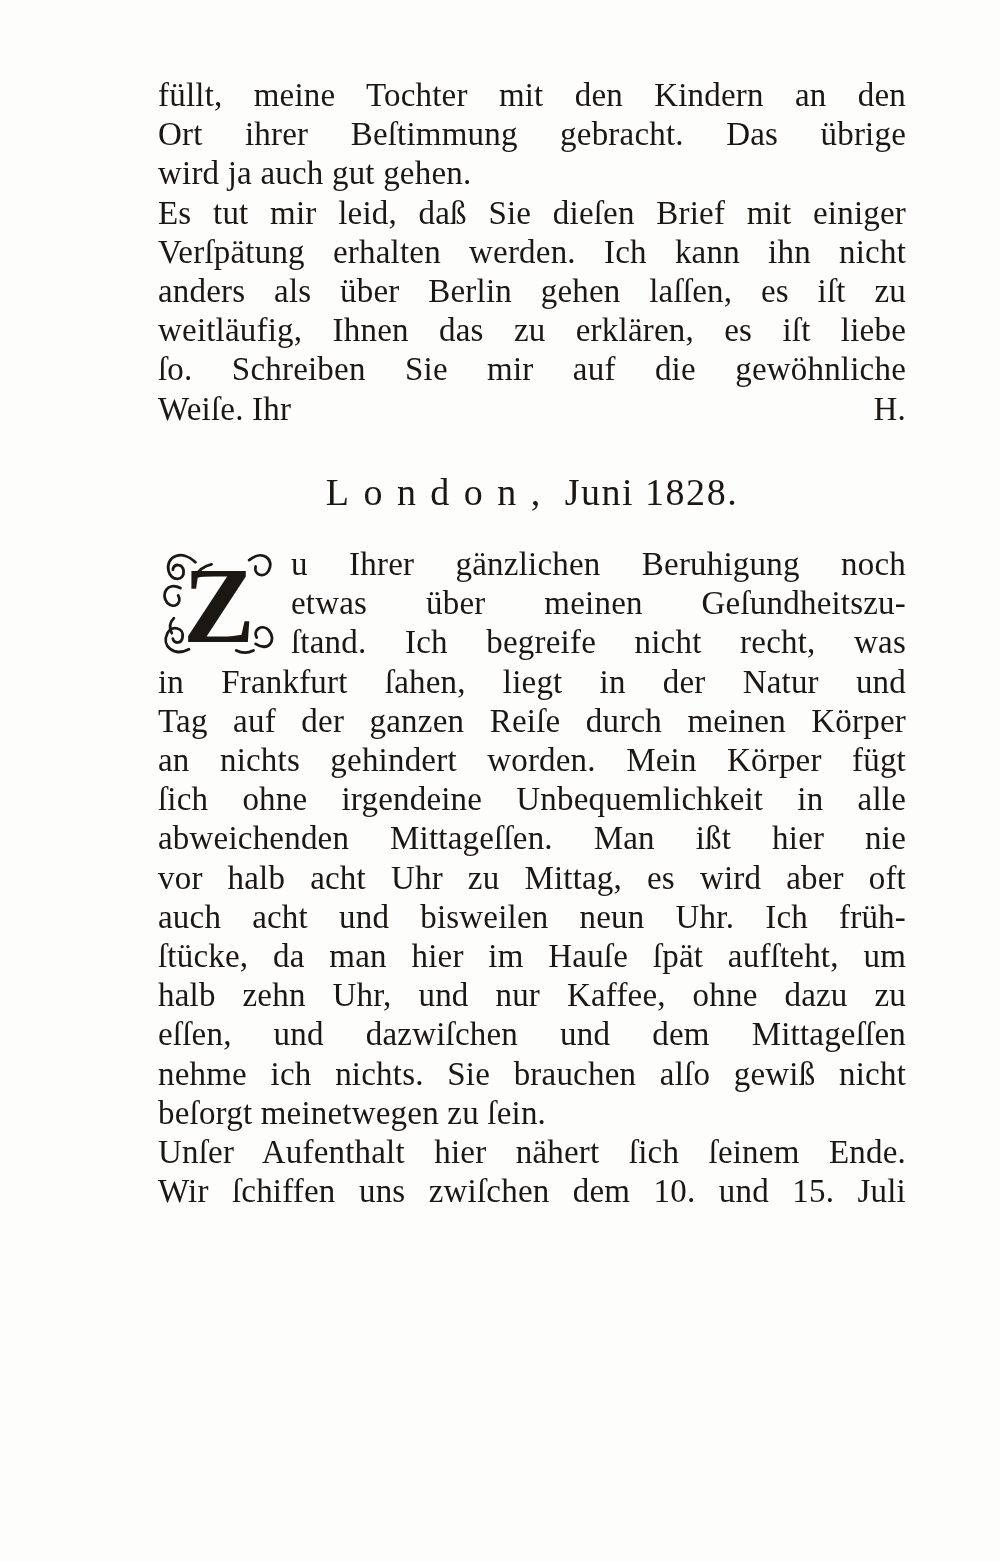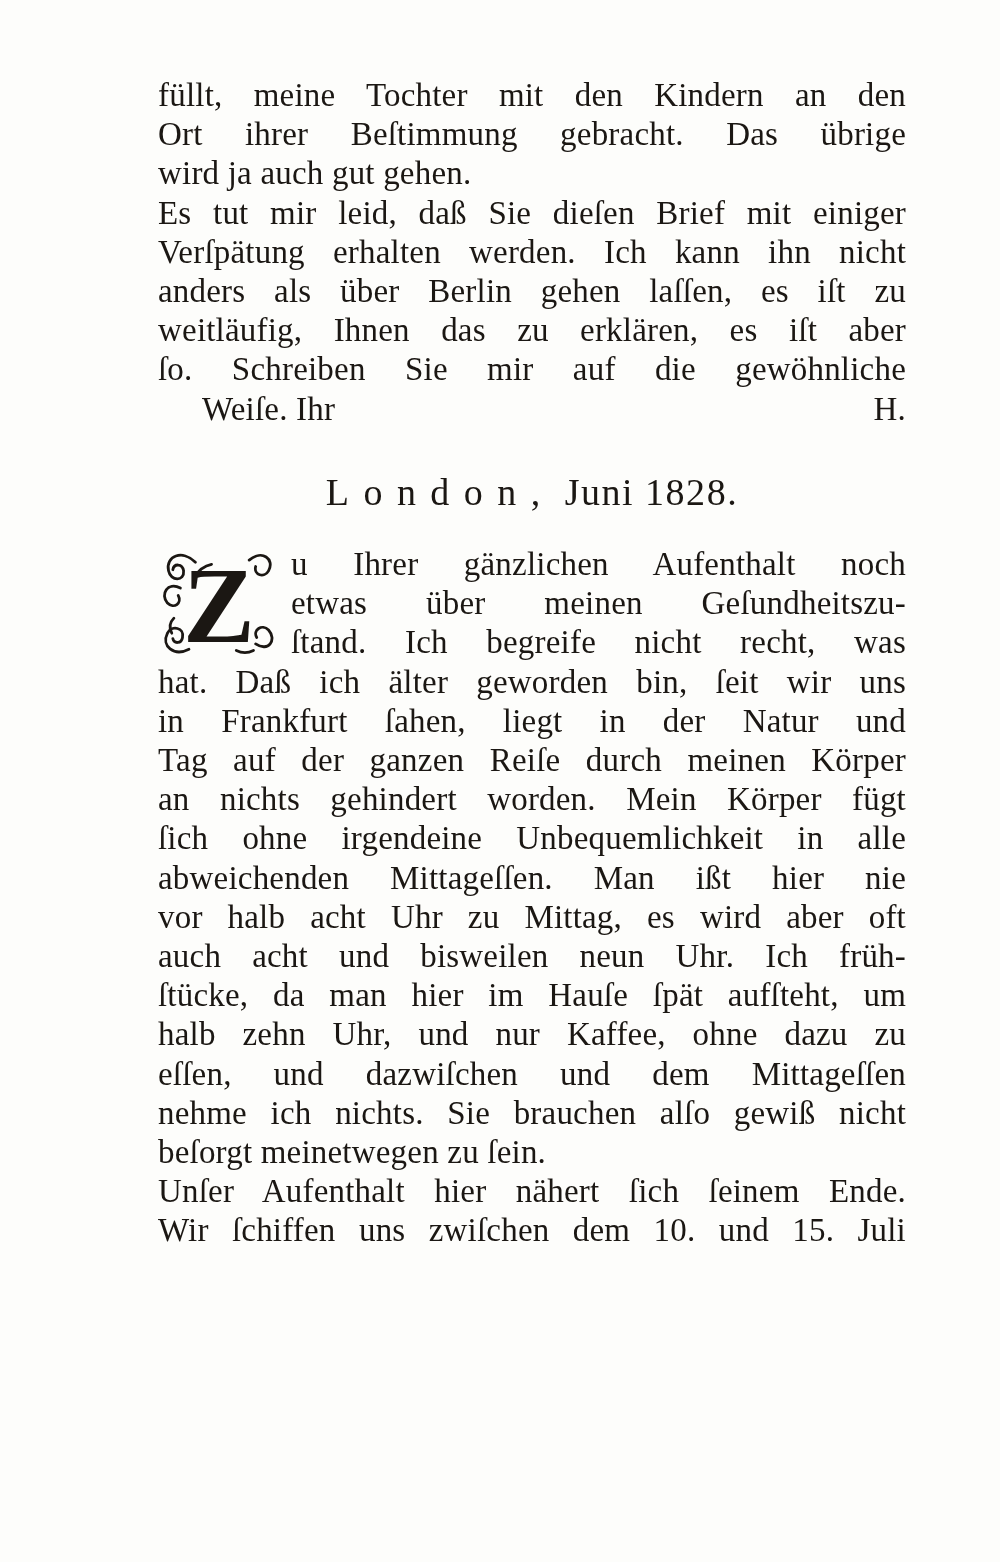--- a/index.html
+++ b/index.html
@@ -32,21 +32,20 @@
     white-space: normal;
     text-align: justify;
     text-align-last: justify;
     text-justify: inter-word;
   }
   
   .sigline {
     display: flex;
     justify-content: space-between;
     align-items: baseline;
-    margin-left: 44px;
   }
   
   #heading {
     position: absolute;
     top: 466px;
     left: 158px;
     width: 748px;
     text-align: center;
     font-size: 38px;
     line-height: 52px;
@@ -79,21 +78,21 @@
 <div class="page">
 
   <div id="para1" class="textblock">
     <div id="para1-lines">
         <div class="line just">füllt, meine Tochter mit den Kindern an den</div>
         <div class="line just">Ort ihrer Beſtimmung gebracht.  Das übrige</div>
         <div class="line">wird ja auch gut gehen.</div>
         <div class="line just">Es tut mir leid, daß Sie dieſen Brief mit einiger</div>
         <div class="line just">Verſpätung erhalten werden. Ich kann ihn nicht</div>
         <div class="line just">anders als über Berlin gehen laſſen, es iſt zu</div>
-        <div class="line just">weitläufig, Ihnen das zu erklären, es iſt aber</div>
+        <div class="line just">weitläufig, Ihnen das zu erklären, es iſt liebe</div>
         <div class="line just">ſo.  Schreiben Sie mir auf die gewöhnliche</div>
       </div>
     <div class="line sigline">
       <span>Weiſe.  Ihr</span>
       <span>H.</span>
     </div>
   </div>
 
   <div id="heading">
     <span class="spaced">London,</span>
@@ -110,24 +109,23 @@
           <path d="M14,68 q-6,6 -2,14"></path>
           <path d="M84,14 C96,4 108,13 102,24 C98,31 88,28 90,20"></path>
           <path d="M90,92 C102,100 110,88 102,79 C96,73 87,79 91,86"></path>
           <path d="M72,98 q8,4 16,0"></path>
           <path d="M33,30 q6,-10 16,-12"></path>
         </g>
         <text x="56" y="90" font-size="100" text-anchor="middle" font-family="'Liberation Serif','DejaVu Serif',serif" font-weight="bold" fill="#1b1713">Z</text>
       </svg>
     </span>
     <div id="para2-lines">
-        <div class="line just">u Ihrer gänzlichen Aufenthalt noch</div>
+        <div class="line just">u Ihrer gänzlichen Beruhigung noch</div>
         <div class="line just">etwas über meinen Geſundheitszu-</div>
         <div class="line just">ſtand.  Ich begreife nicht recht, was</div>
-        <div class="line just">hat.  Daß ich älter geworden bin, ſeit wir uns</div>
         <div class="line just">in Frankfurt ſahen, liegt in der Natur und</div>
         <div class="line just">Tag auf der ganzen Reiſe durch meinen Körper</div>
         <div class="line just">an nichts gehindert worden. Mein Körper fügt</div>
         <div class="line just">ſich ohne irgendeine Unbequemlichkeit in alle</div>
         <div class="line just">abweichenden Mittageſſen. Man ißt hier nie</div>
         <div class="line just">vor halb acht Uhr zu Mittag, es wird aber oft</div>
         <div class="line just">auch acht und bisweilen neun Uhr.  Ich früh-</div>
         <div class="line just">ſtücke, da man hier im Hauſe ſpät aufſteht, um</div>
         <div class="line just">halb zehn Uhr, und nur Kaffee, ohne dazu zu</div>
         <div class="line just">eſſen, und dazwiſchen und dem Mittageſſen</div>

